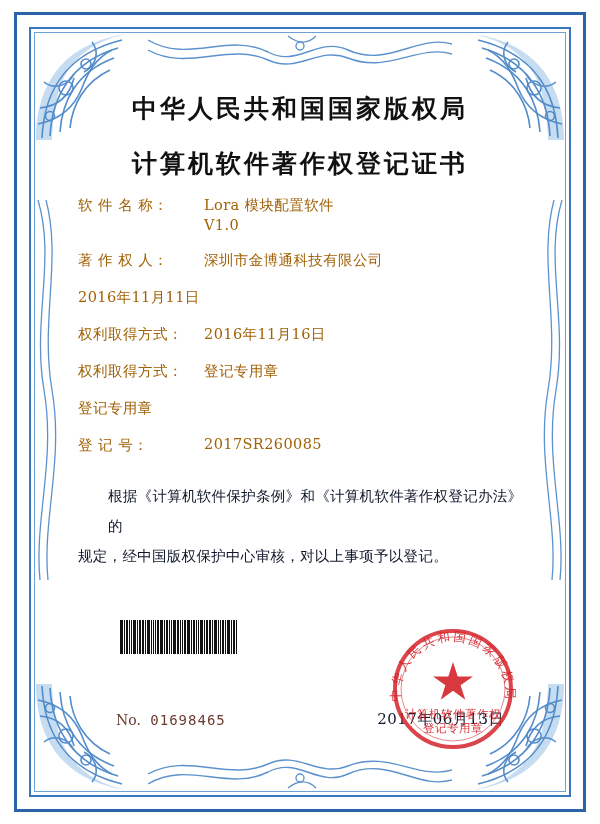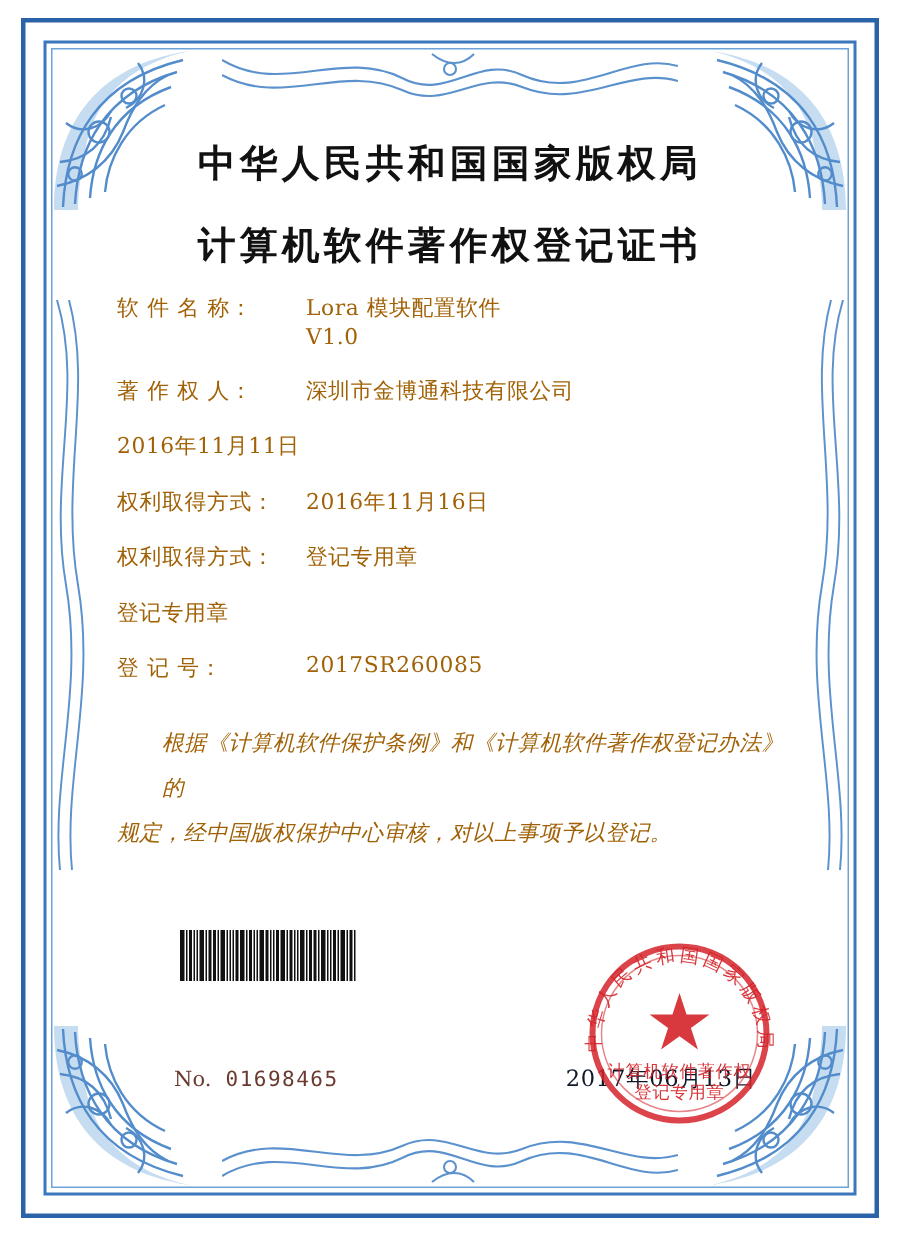--- a/index.html
+++ b/index.html
@@ -142,24 +142,23 @@
     display: block;
     margin-top: 2px;
   }
 
   .paragraph {
     margin-top: 26px;
     padding-left: 18px;
     padding-right: 6px;
     font-size: 14.5px;
     line-height: 30px;
-    color: #a16207;
+    color: #0f172a;
     font-family: "DejaVu Serif", serif;
     letter-spacing: 0.3px;
-    font-style: italic;
   }
   .paragraph .indent { padding-left: 30px; display: block; }
 
   
   .barcode {
     position: absolute;
     left: 120px;
     top: 620px;
     width: 136px;
     height: 34px;

